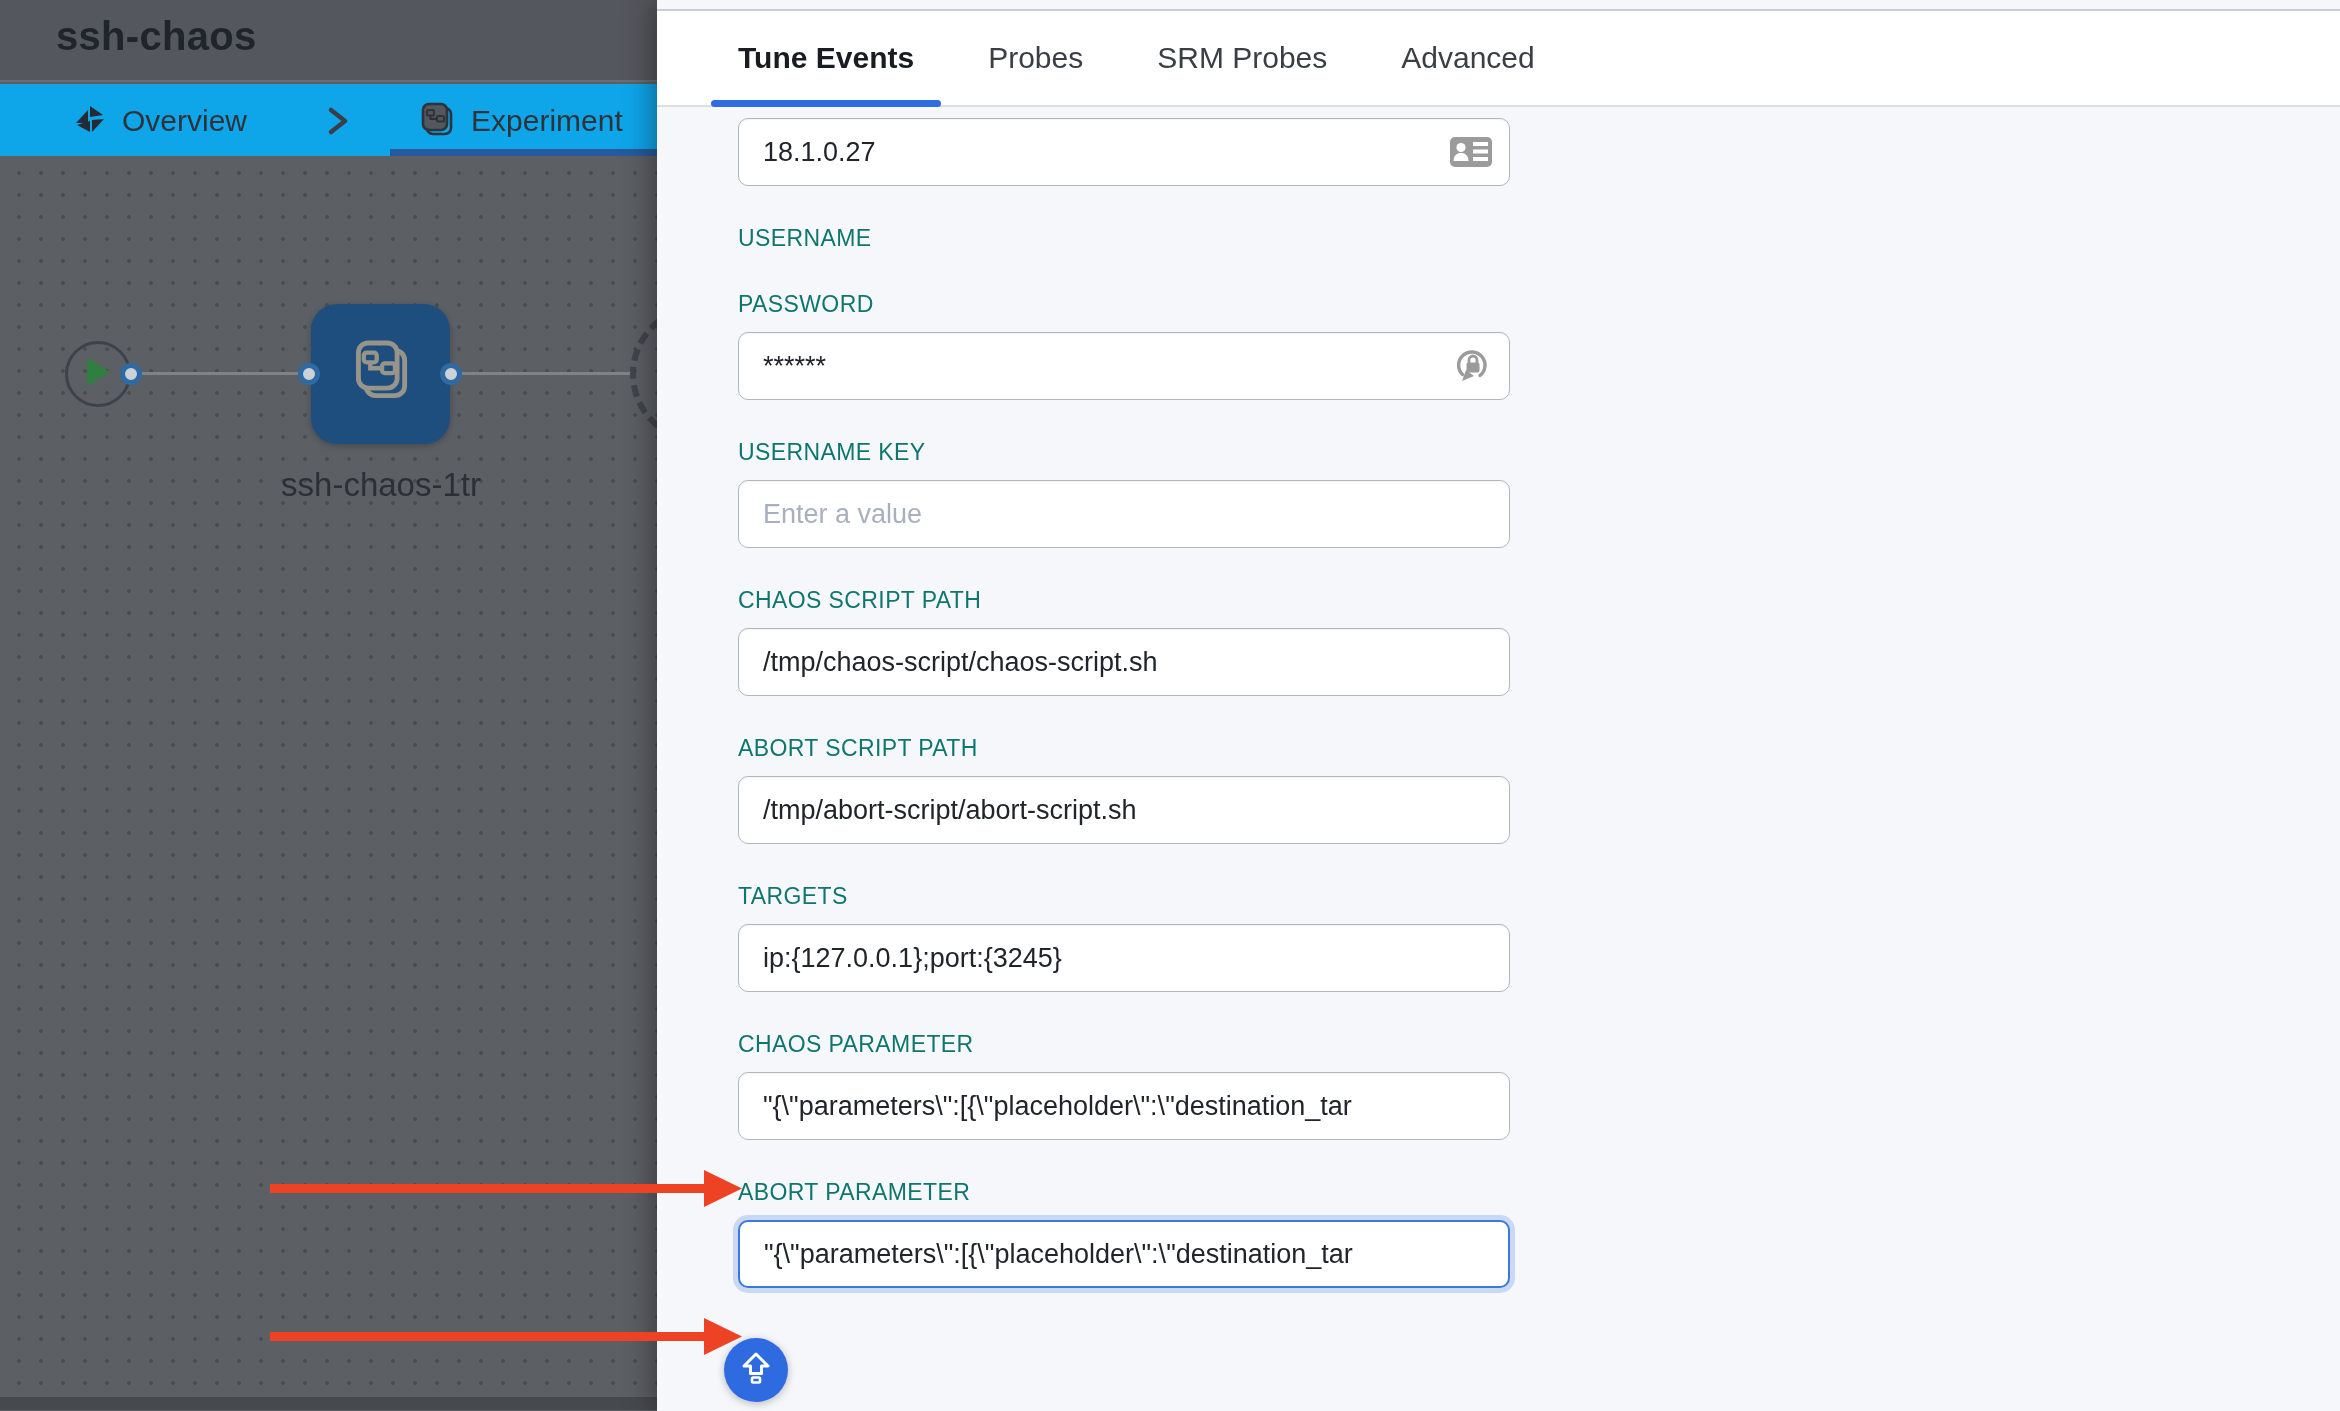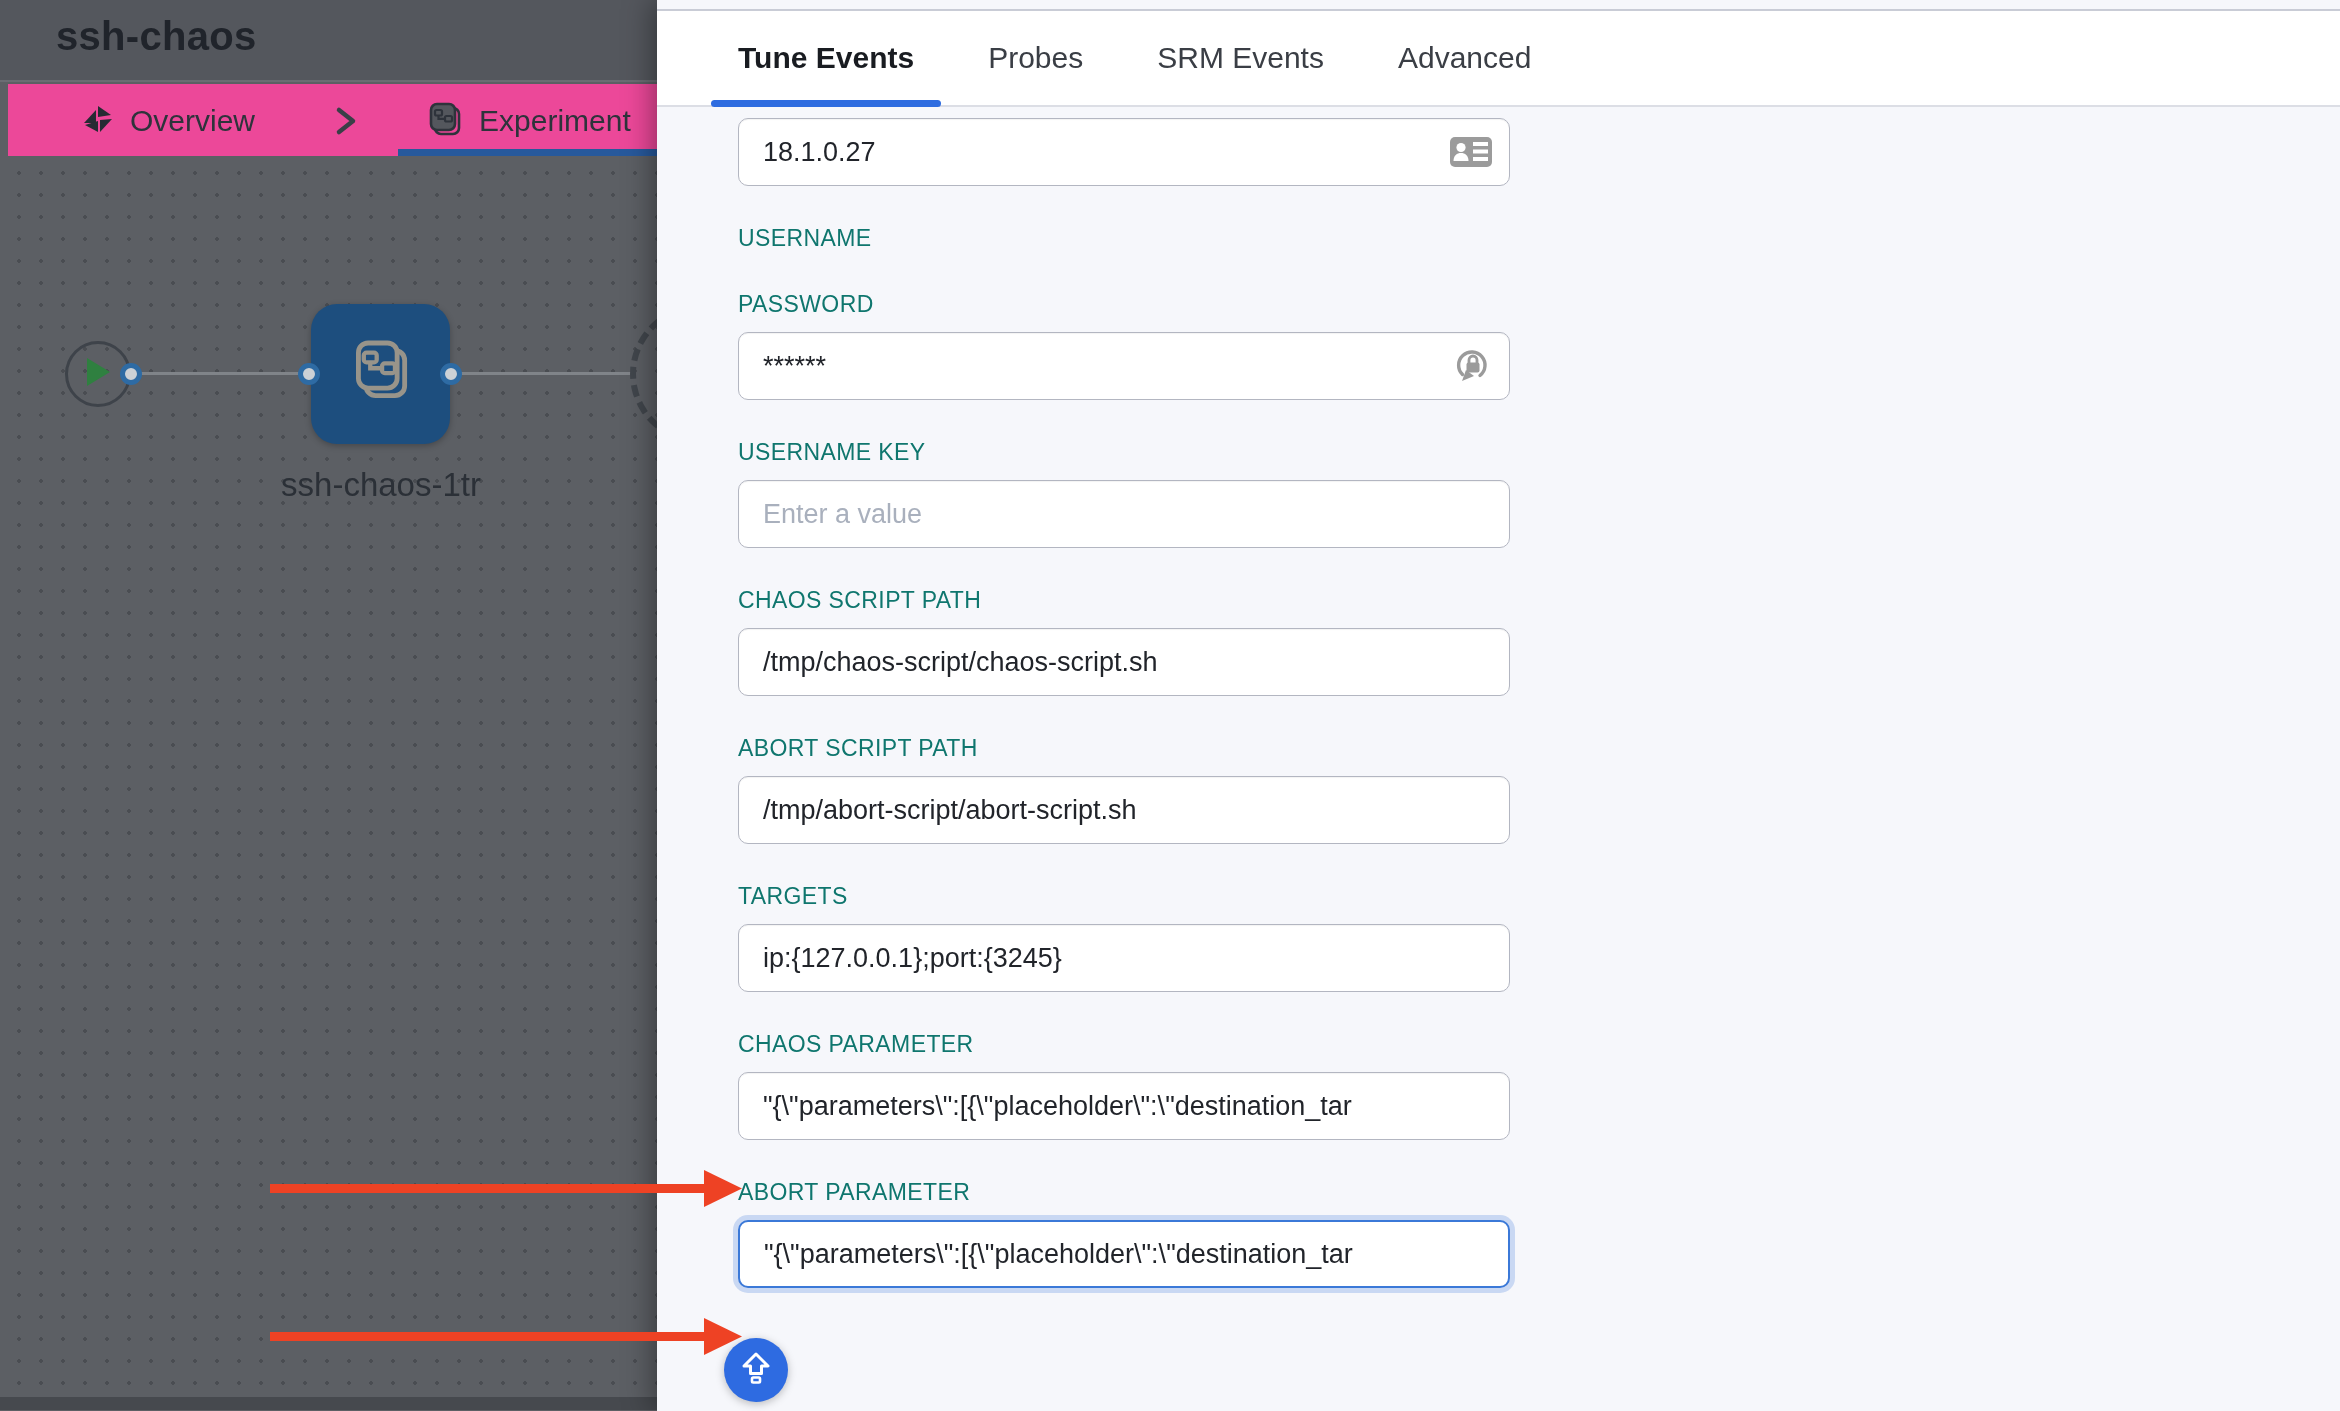--- a/index.html
+++ b/index.html
@@ -3,21 +3,21 @@
 <meta charset="utf-8">
 <style>
   html,body{margin:0;padding:0;background:#2b2d31;}
   *{box-sizing:border-box;font-family:"Liberation Sans", sans-serif;}
   .stage{position:relative;width:2340px;height:1411px;overflow:hidden;background:#fff;}
 
   
   .left{position:absolute;left:0;top:0;width:657px;height:1411px;overflow:hidden;background:#5c5f64;}
   .titlebar{position:absolute;left:0;top:0;width:100%;height:82px;background:#54575d;border-bottom:2px solid #6a6d73;}
   .pagetitle{position:absolute;left:56px;top:14px;font-size:40px;font-weight:700;color:#20242b;letter-spacing:.3px;}
-  .tabstrip{position:absolute;left:8px;top:84px;width:100%;height:73px;background:#ec4899;display:flex;align-items:center;}
+  .tabstrip{position:absolute;left:0;top:84px;width:100%;height:73px;background:#0ea5e9;display:flex;align-items:center;}
   .crumb{display:flex;align-items:center;gap:14px;}
   .crumb .lbl{font-size:30px;color:#2e333b;font-weight:500;}
   .crumb-overview{margin-left:72px;}
   .crumb-sep{margin:0 66px 0 78px;display:flex;align-items:center;}
   .exp-underline{position:absolute;left:390px;right:0;bottom:0;height:8px;background:#27599c;}
 
   .canvas{position:absolute;left:0;top:156px;width:100%;height:1254px;background:#5c5f64;
     background-image:radial-gradient(circle,#4a4d52 1.7px,transparent 2.1px);
     background-size:22px 22px;background-position:8px 6px;}
   .bottomstrip{position:absolute;left:0;bottom:0;width:100%;height:13px;background:#46494e;}
@@ -137,21 +137,21 @@
     <div class="topline"></div>
 
     <div class="tabbar">
       <div class="ptab active">
           <span>Tune Events</span>
         </div>
       <div class="ptab">
           <span>Probes</span>
         </div>
       <div class="ptab">
-          <span>SRM Events</span>
+          <span>SRM Probes</span>
         </div>
       <div class="ptab">
           <span>Advanced</span>
         </div>
     </div>
 
     <div class="content">
 
       <div class="group">
         <div class="fieldwrap">

